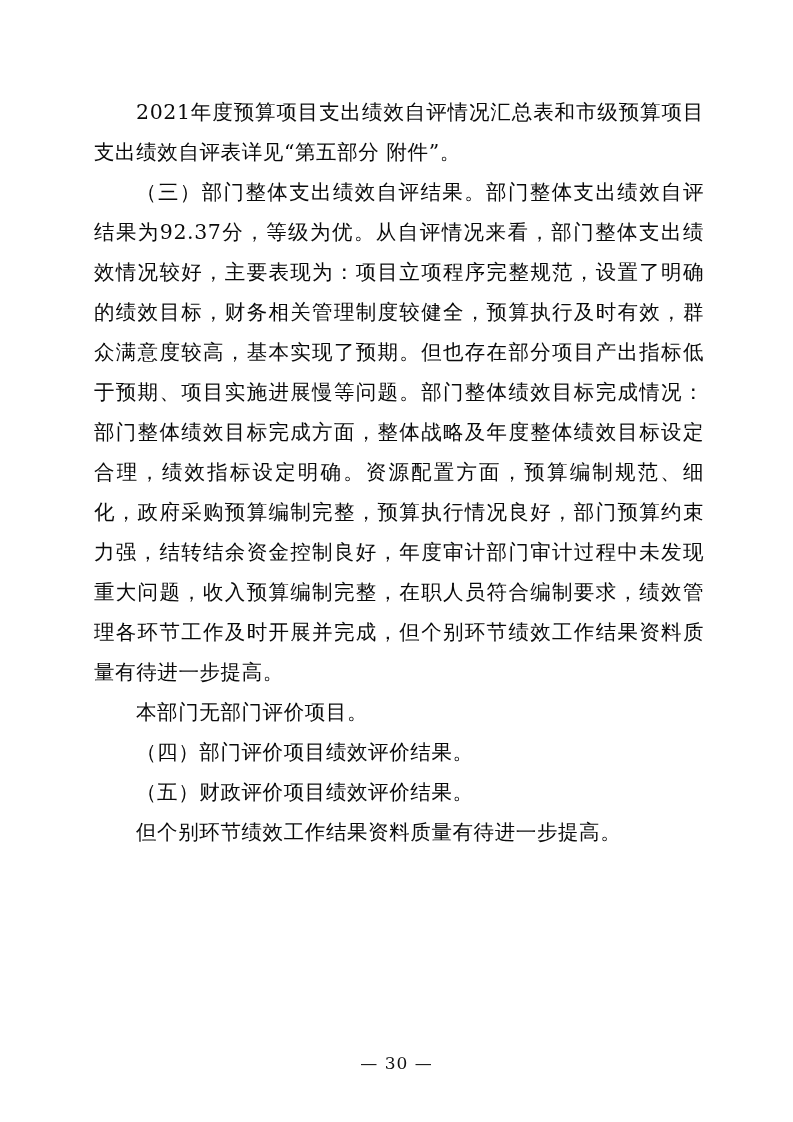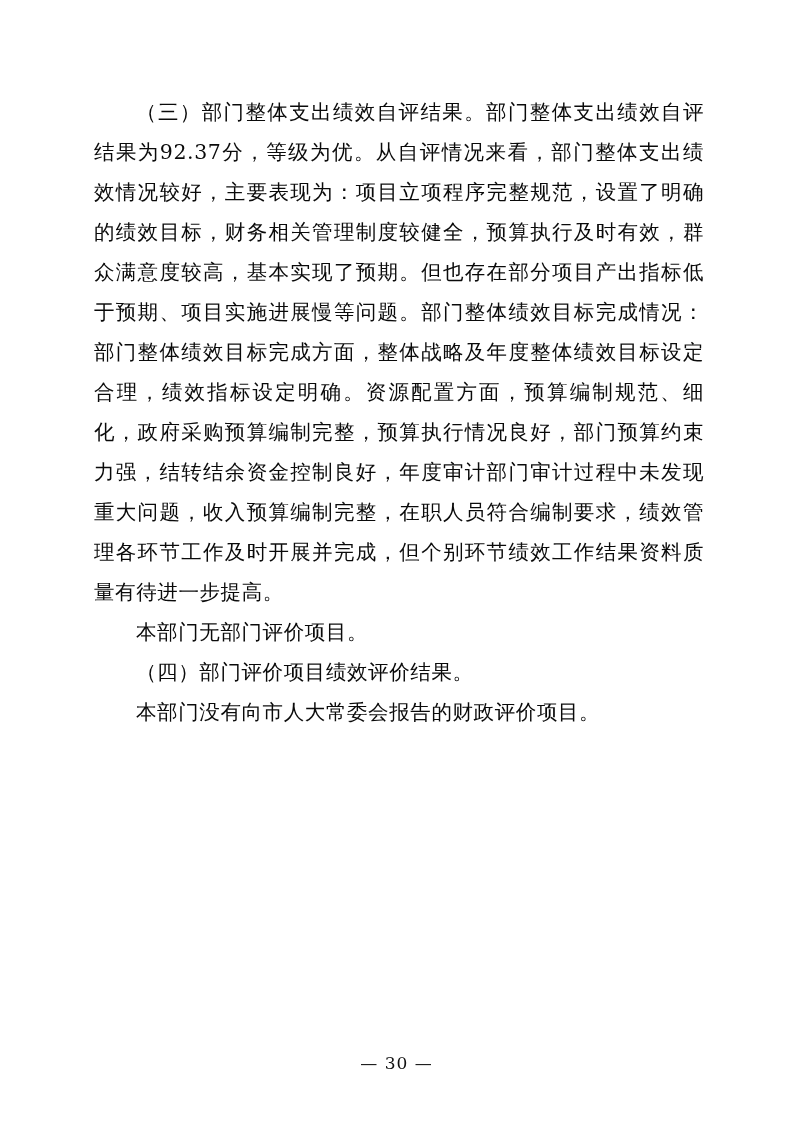--- a/index.html
+++ b/index.html
@@ -48,19 +48,21 @@
     font-size: 17px;
     color: #111111;
     letter-spacing: 1px;
   }
 </style>
 </head>
 <body>
 
 <div class="page">
   <div class="content">
+    <p class="para indent">2021年度预算项目支出绩效自评情况汇总表和市级预算项目支出绩效自评表详见“第五部分 附件”。</p>
     <p class="para indent">（三）部门整体支出绩效自评结果。部门整体支出绩效自评结果为92.37分，等级为优。从自评情况来看，部门整体支出绩效情况较好，主要表现为：项目立项程序完整规范，设置了明确的绩效目标，财务相关管理制度较健全，预算执行及时有效，群众满意度较高，基本实现了预期。但也存在部分项目产出指标低于预期、项目实施进展慢等问题。部门整体绩效目标完成情况：部门整体绩效目标完成方面，整体战略及年度整体绩效目标设定合理，绩效指标设定明确。资源配置方面，预算编制规范、细化，政府采购预算编制完整，预算执行情况良好，部门预算约束力强，结转结余资金控制良好，年度审计部门审计过程中未发现重大问题，收入预算编制完整，在职人员符合编制要求，绩效管理各环节工作及时开展并完成，但个别环节绩效工作结果资料质量有待进一步提高。</p>
     <p class="para indent">本部门无部门评价项目。</p>
     <p class="para indent">（四）部门评价项目绩效评价结果。</p>
-    <p class="para indent">本部门没有向市人大常委会报告的财政评价项目。</p>
+    <p class="para indent">（五）财政评价项目绩效评价结果。</p>
+    <p class="para indent">但个别环节绩效工作结果资料质量有待进一步提高。</p>
   </div>
   <div class="footer">— 30 —</div>
 </div>
 
 </body></html>

